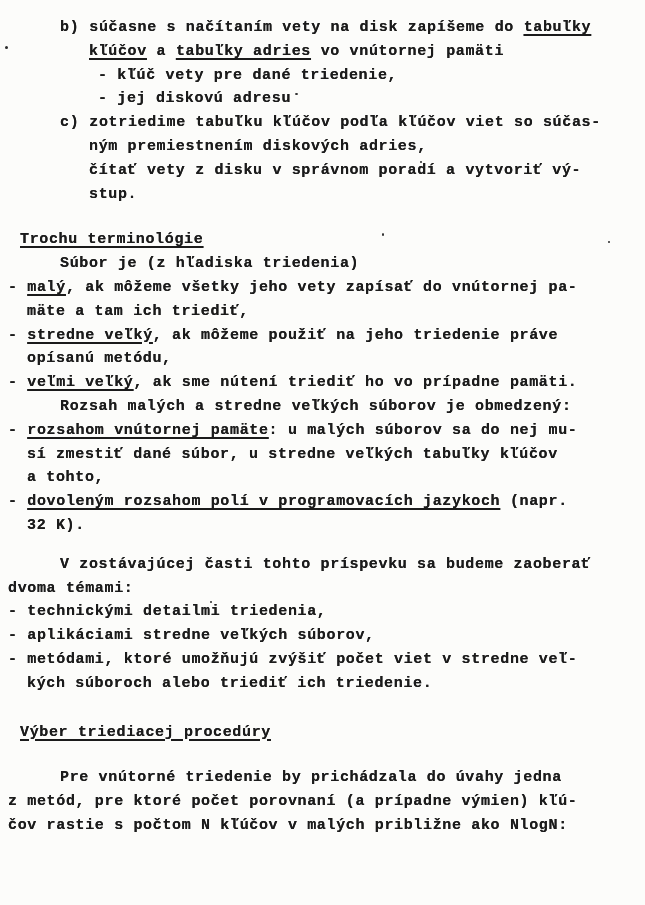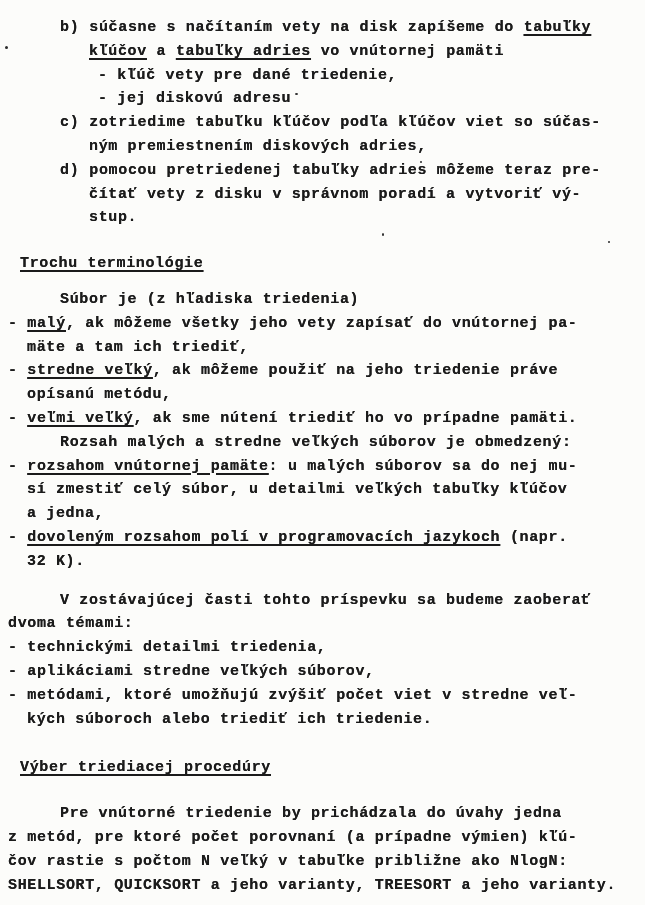--- a/index.html
+++ b/index.html
@@ -20,21 +20,21 @@
   .u{text-decoration:underline;text-decoration-thickness:1.6px;text-underline-offset:3px;}
   .item{padding-left:52px;}
   .lbl{margin-right:10px;}
   .cont{padding-left:81px;}
   .sub{padding-left:90px;}
   .hang{padding-left:19px;text-indent:-19px;}
   .bcont{padding-left:19px;}
   .indent{padding-left:52px;}
   .heading{padding-left:12px;}
   .h1wrap{margin-top:22px;}
-  .p-subor{margin-top:12px;}
+  .p-subor{}
   .p-rozsah{}
   .p-vzost{margin-top:15px;}
   .h2wrap{margin-top:25px;}
   .p-pre{margin-top:22px;}
   .speck{position:absolute;background:#2a2a2a;border-radius:50%;}
   .s1{left:5px;top:46px;width:3px;height:3px;}
   .s2{left:295px;top:93px;width:3px;height:2px;}
   .s3{left:420px;top:161px;width:2px;height:2px;}
   .s4{left:382px;top:233px;width:2px;height:3px;}
   .s5{left:608px;top:241px;width:2px;height:2px;}
@@ -46,59 +46,57 @@
 <div class="page">
 
   <div class="line item"><span class="lbl">b)</span><span>súčasne s načítaním vety na disk zapíšeme do </span><span class="u">tabuľky</span></div>
   <div class="line cont"><span class="u">kľúčov</span><span> a </span><span class="u">tabuľky adries</span><span> vo vnútornej pamäti</span></div>
   <div class="line sub">- kľúč vety pre dané triedenie,</div>
   <div class="line sub">- jej diskovú adresu</div>
 
   <div class="line item"><span class="lbl">c)</span><span>zotriedime tabuľku kľúčov podľa kľúčov viet so súčas-</span></div>
   <div class="line cont">ným premiestnením diskových adries,</div>
 
-  <div class="line item"><span class="lbl">d)</span><span>pomocou pretriedenej tabuľky adries môžeme teraz pre-</span></div>
   <div class="line cont">čítať vety z disku v správnom poradí a vytvoriť vý-</div>
   <div class="line cont">stup.</div>
 
   <div class="line heading h1wrap"><span class="u">Trochu terminológie</span></div>
 
   <div class="line indent p-subor">Súbor je (z hľadiska triedenia)</div>
 
   <div class="line hang"><span>- </span><span class="u">malý</span><span>, ak môžeme všetky jeho vety zapísať do vnútornej pa-</span></div>
   <div class="line bcont">mäte a tam ich triediť,</div>
 
   <div class="line hang"><span>- </span><span class="u">stredne veľký</span><span>, ak môžeme použiť na jeho triedenie práve</span></div>
   <div class="line bcont">opísanú metódu,</div>
 
   <div class="line hang"><span>- </span><span class="u">veľmi veľký</span><span>, ak sme nútení triediť ho vo prípadne pamäti.</span></div>
 
   <div class="line indent p-rozsah">Rozsah malých a stredne veľkých súborov je obmedzený:</div>
 
   <div class="line hang"><span>- </span><span class="u">rozsahom vnútornej pamäte</span><span>: u malých súborov sa do nej mu-</span></div>
-  <div class="line bcont">sí zmestiť celý súbor, u detailmi veľkých tabuľky kľúčov</div>
-  <div class="line bcont">a jedna,</div>
+  <div class="line bcont">sí zmestiť dané súbor, u stredne veľkých tabuľky kľúčov</div>
+  <div class="line bcont">a tohto,</div>
 
   <div class="line hang"><span>- </span><span class="u">dovoleným rozsahom polí v programovacích jazykoch</span><span> (napr.</span></div>
   <div class="line bcont">32 K).</div>
 
   <div class="line indent p-vzost">V zostávajúcej časti tohto príspevku sa budeme zaoberať</div>
   <div class="line">dvoma témami:</div>
 
   <div class="line hang">- technickými detailmi triedenia,</div>
   <div class="line hang">- aplikáciami stredne veľkých súborov,</div>
   <div class="line hang">- metódami, ktoré umožňujú zvýšiť počet viet v stredne veľ-</div>
   <div class="line bcont">kých súboroch alebo triediť ich triedenie.</div>
 
   <div class="line heading h2wrap"><span class="u">Výber triediacej procedúry</span></div>
 
   <div class="line indent p-pre">Pre vnútorné triedenie by prichádzala do úvahy jedna</div>
   <div class="line">z metód, pre ktoré počet porovnaní (a prípadne výmien) kľú-</div>
-  <div class="line">čov rastie s počtom N veľký v tabuľke približne ako NlogN:</div>
-  <div class="line">SHELLSORT, QUICKSORT a jeho varianty, TREESORT a jeho varianty.</div>
+  <div class="line">čov rastie s počtom N kľúčov v malých približne ako NlogN:</div>
 
   <div class="speck s1"></div>
   <div class="speck s2"></div>
   <div class="speck s3"></div>
   <div class="speck s4"></div>
   <div class="speck s5"></div>
   <div class="speck s6"></div>
 
 </div>
 

